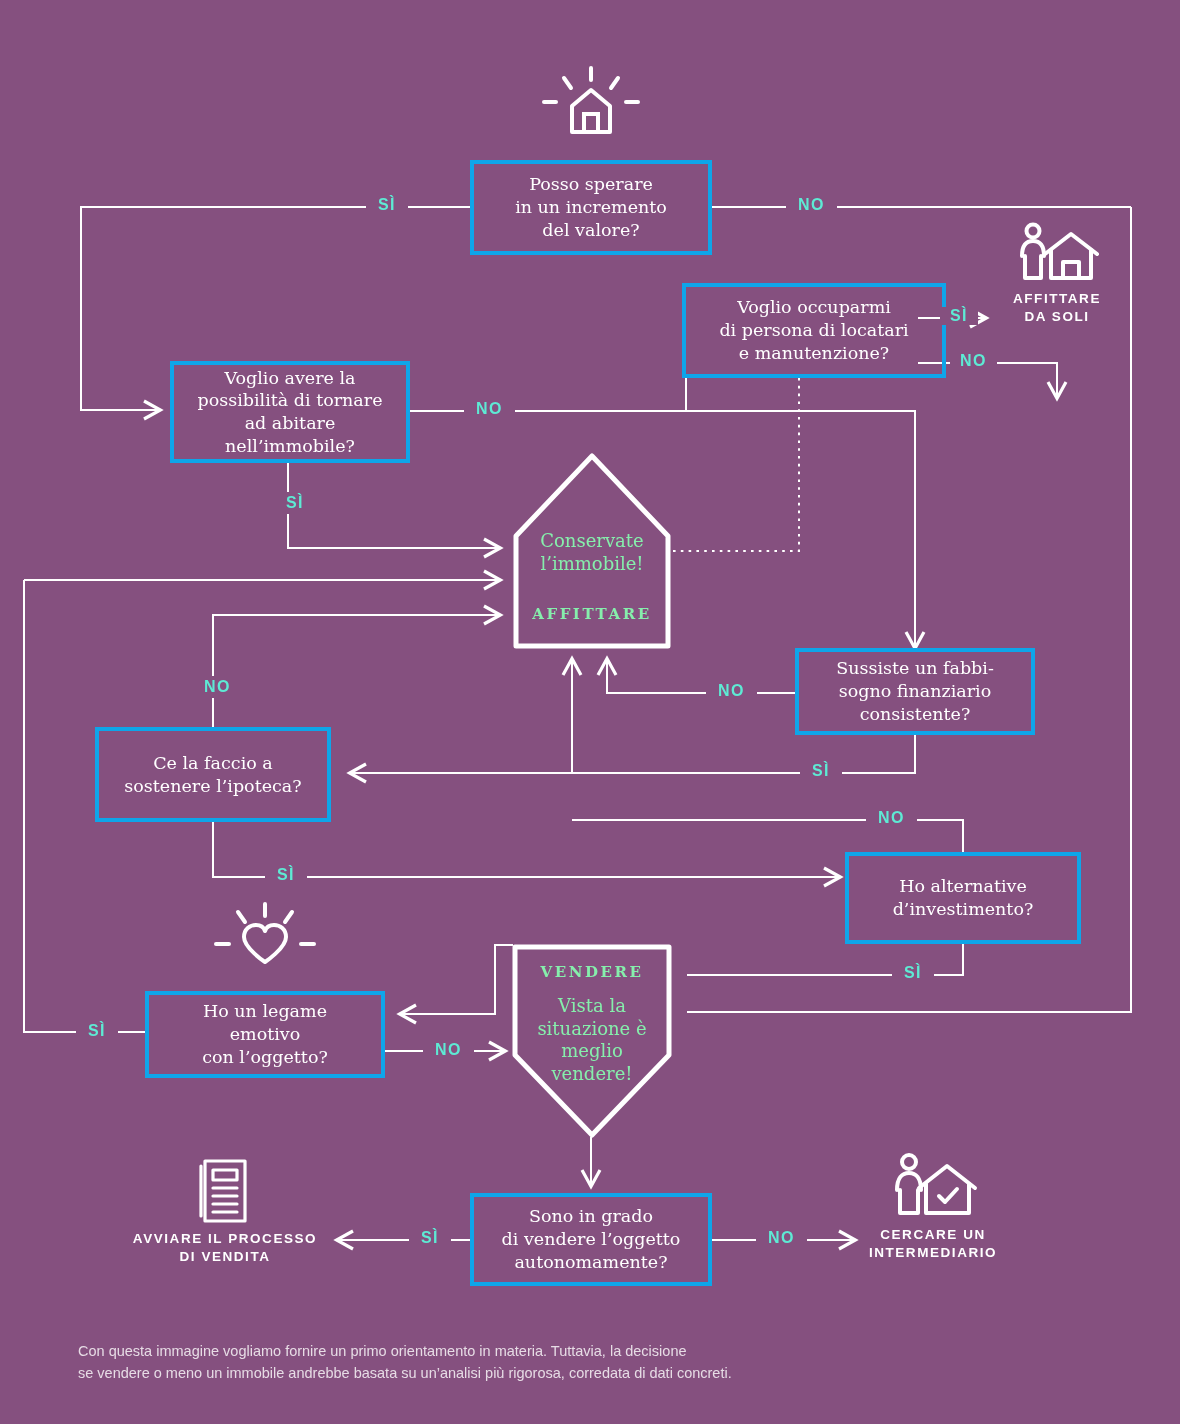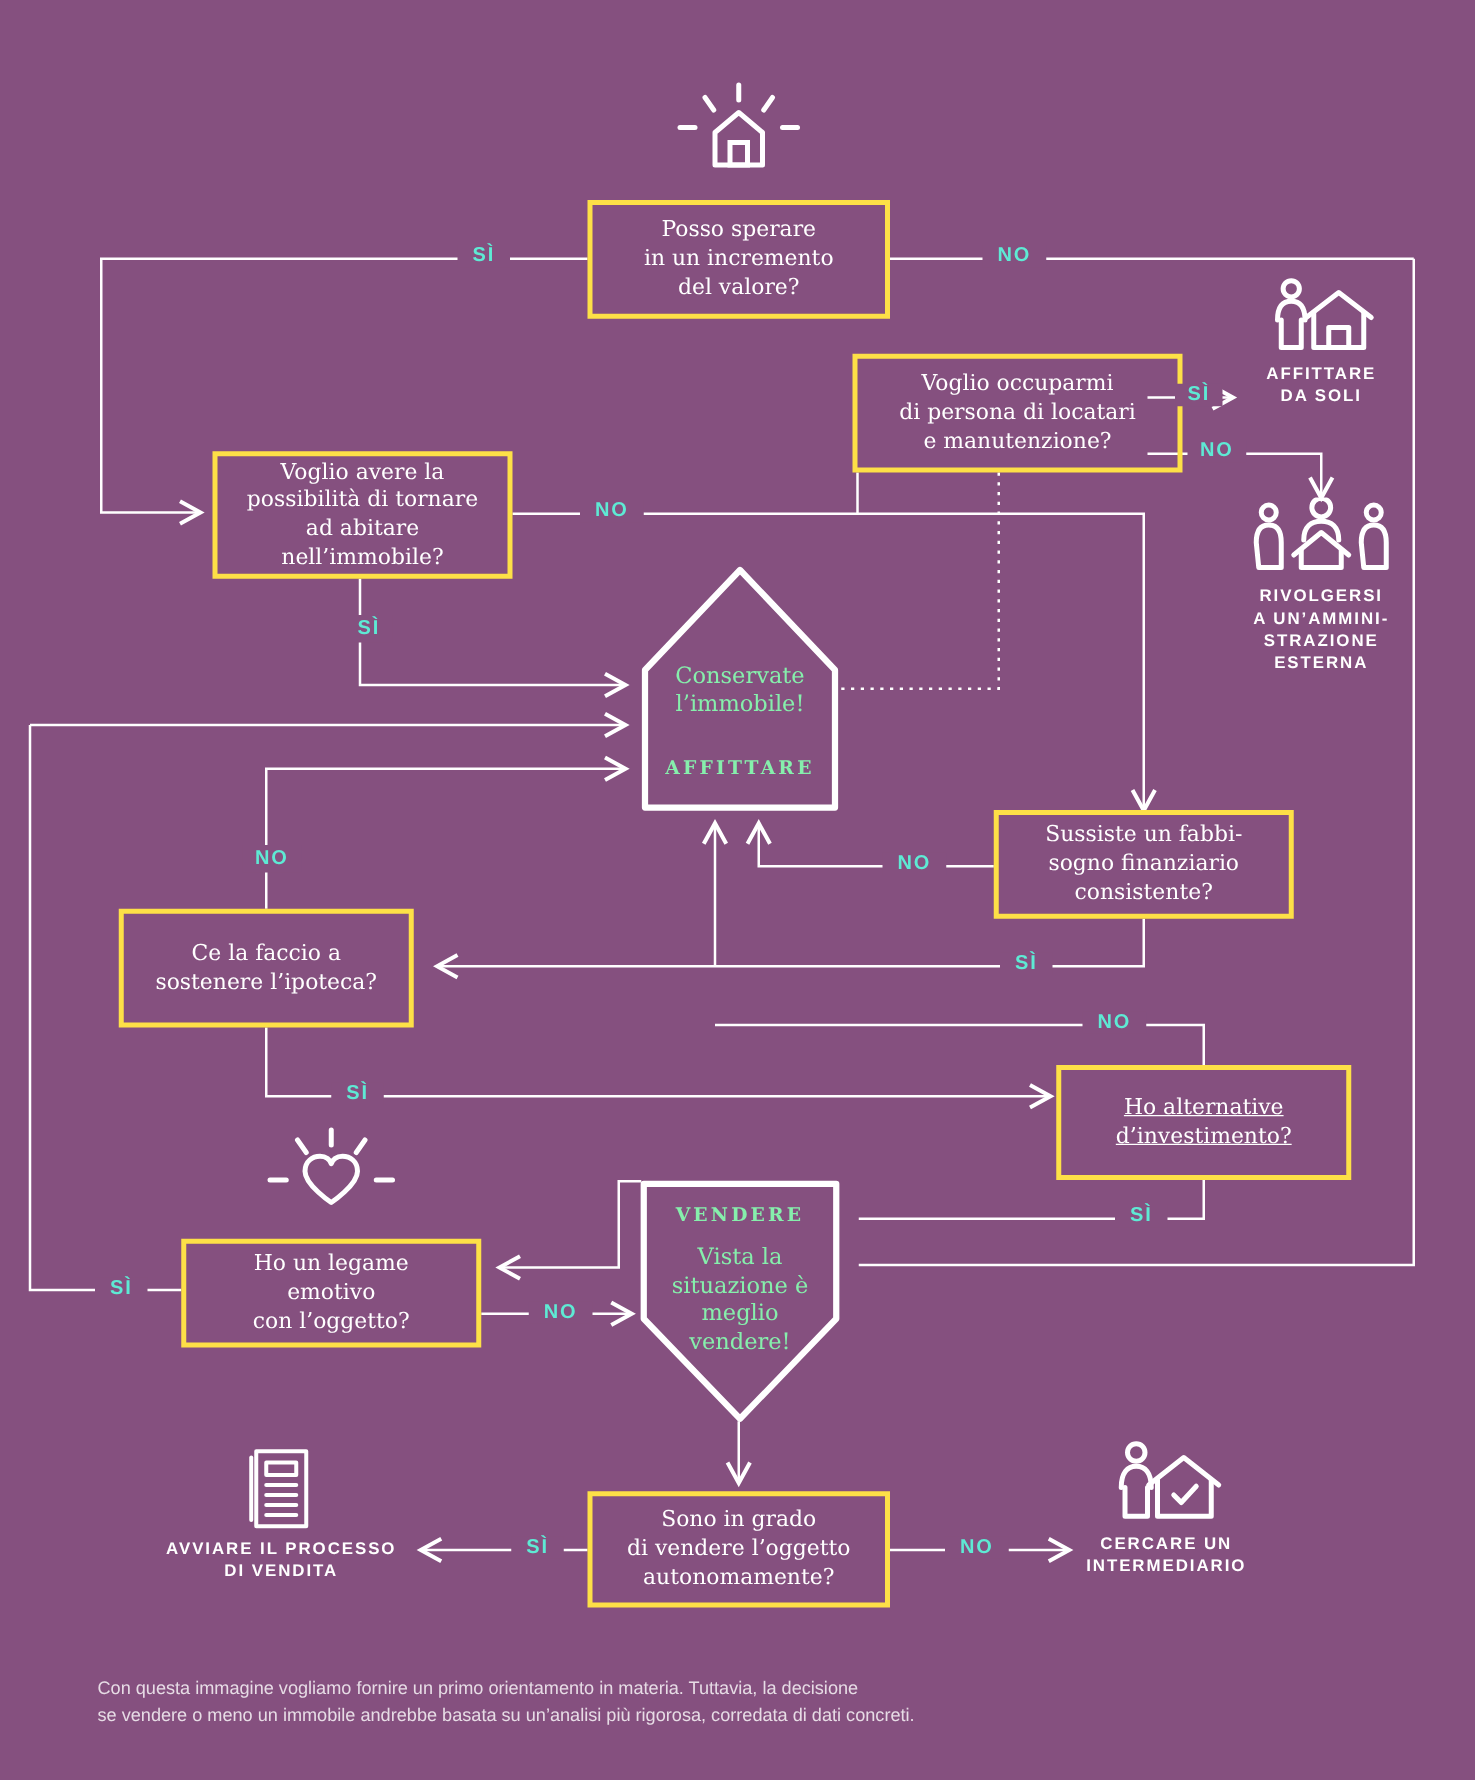--- a/index.html
+++ b/index.html
@@ -9,21 +9,21 @@
     font-family:"Liberation Sans", sans-serif;
     overflow:hidden;
     position:relative;
   }
   #stage{position:absolute;left:0;top:0;width:1180px;height:1424px;}
   svg#wires{position:absolute;left:0;top:0;width:1180px;height:1424px;}
 
   
   .node{
     position:absolute;
-    border:4px solid #fde047;
+    border:4px solid #0ea5e9;
     box-sizing:border-box;
     color:#ffffff;
     font-family:"DejaVu Serif", serif;
     font-size:17.5px;
     line-height:1.30;
     text-align:center;
     display:flex;align-items:center;justify-content:center;
     padding:6px 10px;
   }
   .node span{display:block;}
@@ -168,21 +168,21 @@
     <span style="white-space:pre-line;">Sussiste un fabbi-
 sogno finanziario
 consistente?</span>
   </div>
 
   <div class="node" style="left:95px;top:727px;width:236px;height:95px;">
     <span style="white-space:pre-line;">Ce la faccio a
 sostenere l’ipoteca?</span>
   </div>
 
-  <div class="node" style="left:845px;top:852px;width:236px;height:92px;text-decoration:underline;">
+  <div class="node" style="left:845px;top:852px;width:236px;height:92px;">
     <span style="white-space:pre-line;">Ho alternative
 d’investimento?</span>
   </div>
 
   <div class="node" style="left:145px;top:991px;width:240px;height:87px;">
     <span style="white-space:pre-line;">Ho un legame
 emotivo
 con l’oggetto?</span>
   </div>
 
@@ -220,38 +220,20 @@
         <path d="M14 34 L14 56 L30 56 L30 34"></path>
         <path d="M34 32 L60 12 L86 32"></path>
         <path d="M40 28 L40 56 L80 56 L80 28"></path>
         <path d="M52 56 L52 40 L68 40 L68 56"></path>
       </svg>
     </div>
     <div class="cap" style="margin-top:6px;">AFFITTARE
 DA SOLI</div>
   </div>
 
-  <div class="outcome" style="left:982px;top:398px;width:150px;">
-    <div class="ico">
-      <svg class="icons-svg" width="120" height="62" viewBox="0 0 120 62" fill="none" stroke="#ffffff" stroke-width="4" stroke-linecap="round" stroke-linejoin="round">
-        <circle cx="18" cy="12" r="6"></circle>
-        <path d="M8 36 C8 26 12 22 18 22 C24 22 28 26 28 36 L28 56 L10 56 Z"></path>
-        <circle cx="60" cy="8" r="7.5"></circle>
-        <path d="M46 34 C46 23 52 19 60 19 C68 19 74 23 74 34"></path>
-        <circle cx="102" cy="12" r="6"></circle>
-        <path d="M92 36 C92 26 96 22 102 22 C108 22 112 26 112 36 L112 56 L94 56 Z"></path>
-        <path d="M38 46 L60 28 L82 46"></path>
-        <path d="M44 42 L44 56 L76 56 L76 42"></path>
-      </svg>
-    </div>
-    <div class="cap" style="margin-top:8px;">RIVOLGERSI
-A UN’AMMINI-
-STRAZIONE
-ESTERNA</div>
-  </div>
 
   <div class="outcome" style="left:200px;top:900px;width:130px;">
     <div class="ico">
       <svg class="icons-svg" width="130" height="72" viewBox="0 0 130 72" fill="none" stroke="#ffffff" stroke-width="4" stroke-linecap="round" stroke-linejoin="round">
         <path d="M65 4 L65 16"></path>
         <path d="M38 12 L45 22"></path>
         <path d="M92 12 L85 22"></path>
         <path d="M16 44 L29 44"></path>
         <path d="M114 44 L101 44"></path>
         <path d="M65 62 C65 62 44 48 44 37 C44 29 50 25 56 25 C61 25 64 28 65 31 C66 28 69 25 74 25 C80 25 86 29 86 37 C86 48 65 62 65 62 Z"></path>

